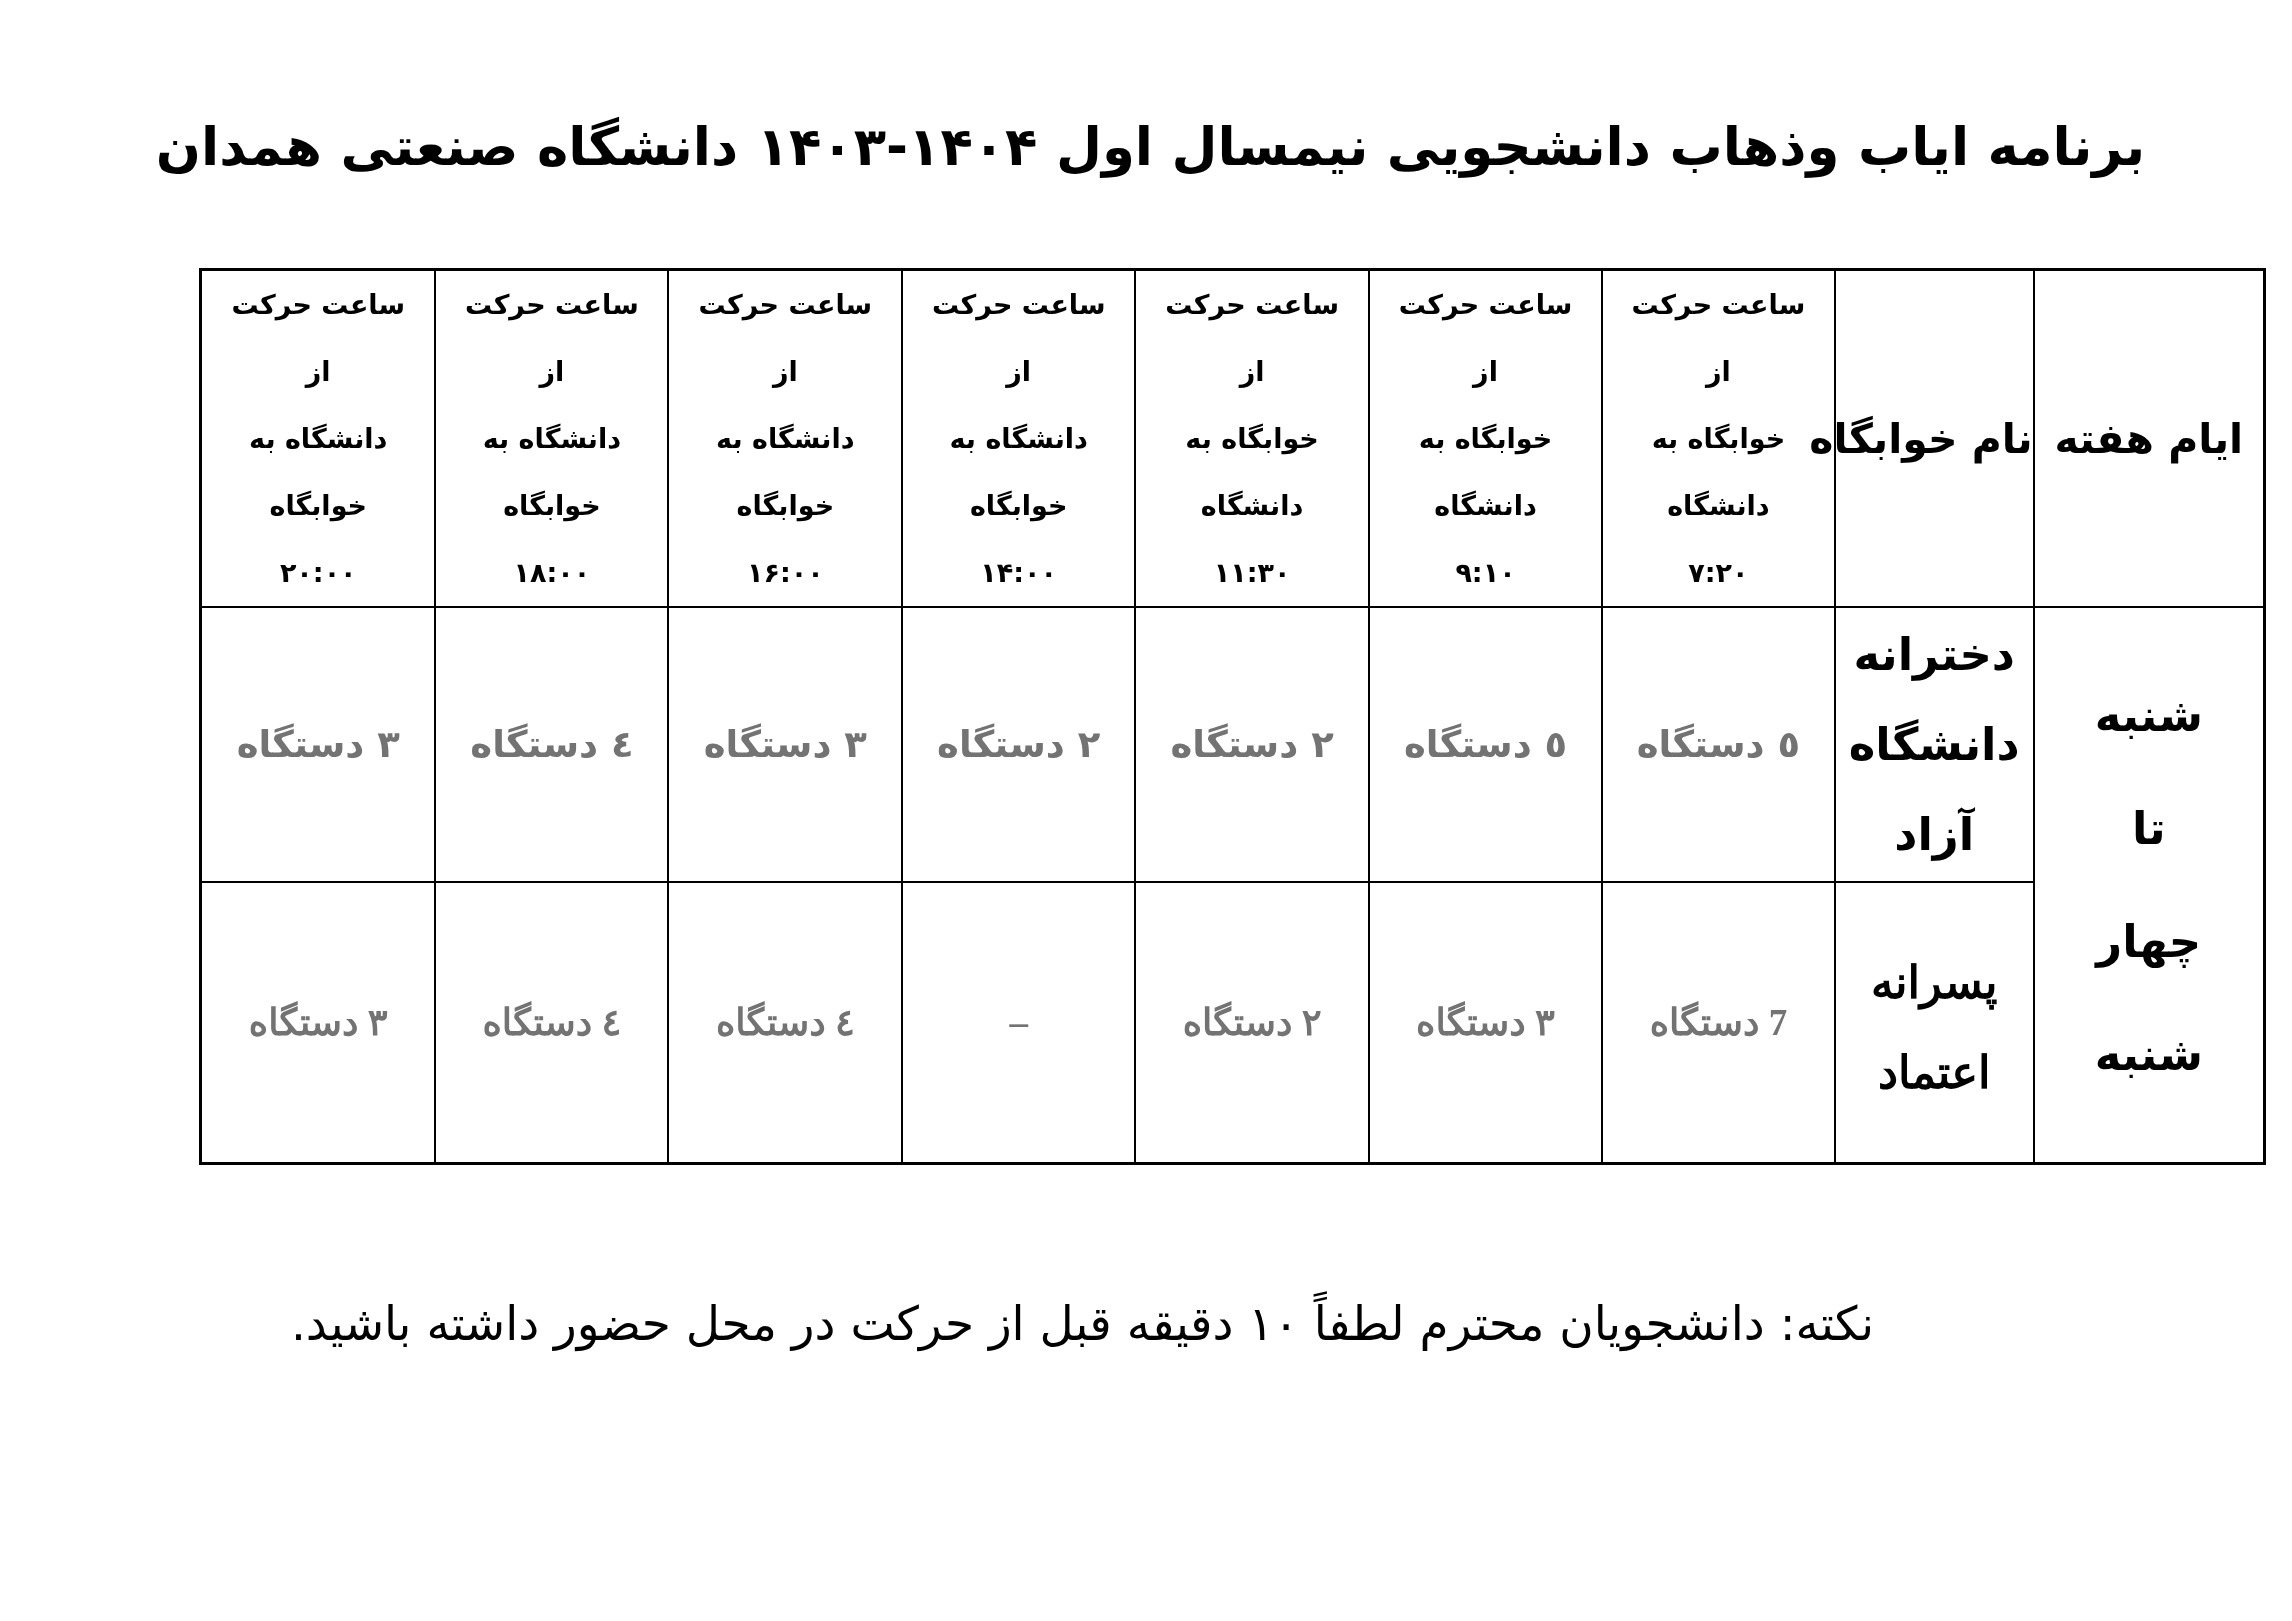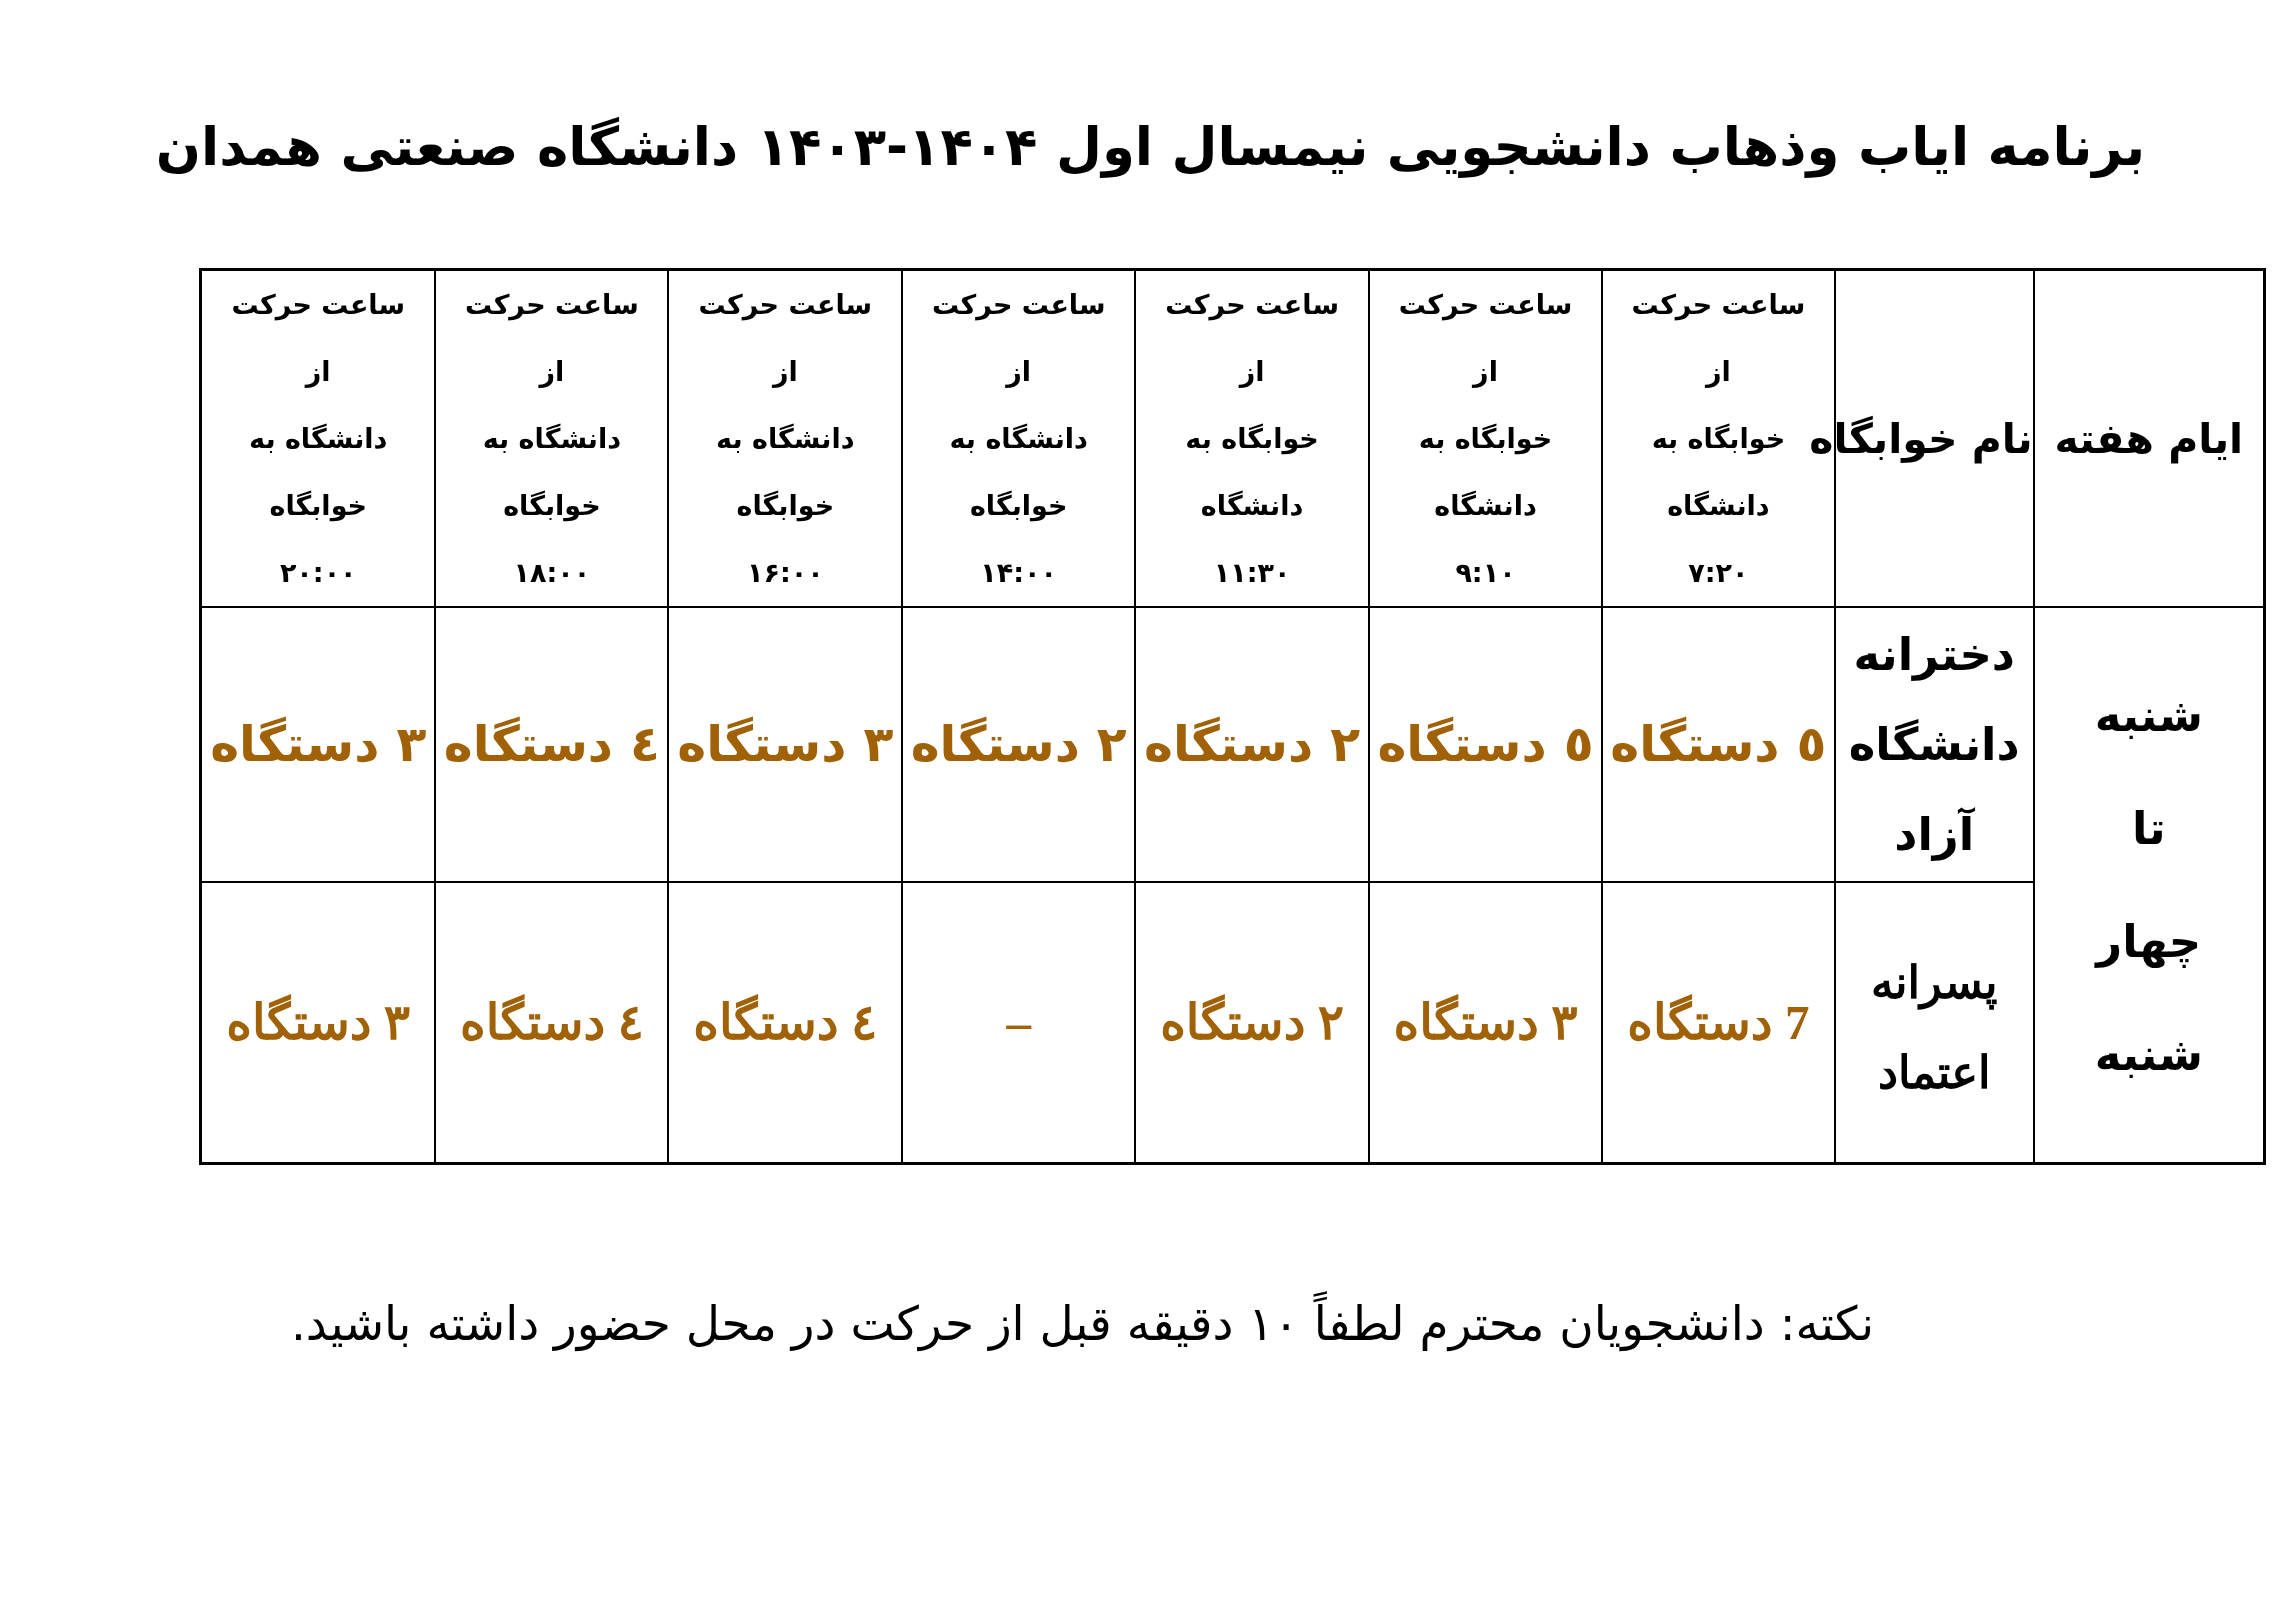--- a/index.html
+++ b/index.html
@@ -33,21 +33,21 @@
   tr.header-row{height:337px;}
   tr.row-1{height:275px;}
   tr.row-2{height:281px;font-family:Liberation Serif, serif;}
   .hdr-cell{font-weight:bold;font-size:27px;line-height:67px;direction:rtl;margin-left:12px;}
   .hdr-line{white-space:nowrap;}
   .hdr-simple{font-weight:bold;font-size:41px;direction:rtl;white-space:nowrap;}
   .days-cell{font-weight:bold;font-size:45px;line-height:113px;direction:rtl;margin-left:44px;}
   .dorm-cell-1{font-weight:bold;font-size:45px;line-height:90px;direction:rtl;border-radius:25px;}
   .dorm-cell-2{font-weight:bold;font-size:45px;line-height:90px;direction:rtl;vertical-align:top;}
   .dorm-cell-2 .dorm-lines{padding-top:11.8px;}
-  .count-cell{font-weight:bold;font-size:49px;color:#a16207;direction:rtl;white-space:nowrap;}
+  .count-cell{font-weight:bold;font-size:37px;color:#737373;direction:rtl;white-space:nowrap;}
   .note{
     position:absolute;top:1296px;right:419px;
     font-size:47px;font-weight:normal;
     direction:rtl;text-align:right;
     white-space:nowrap;
   }
 </style>
 </head>
 <body>
 

